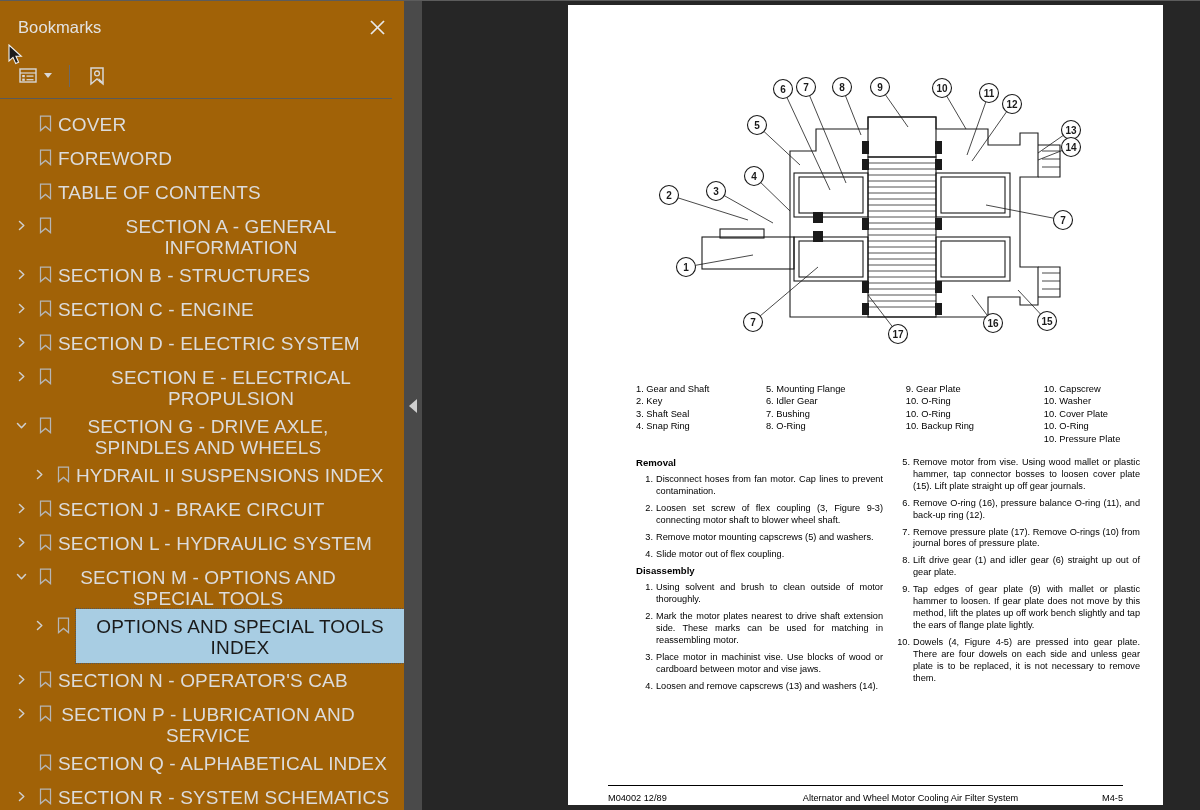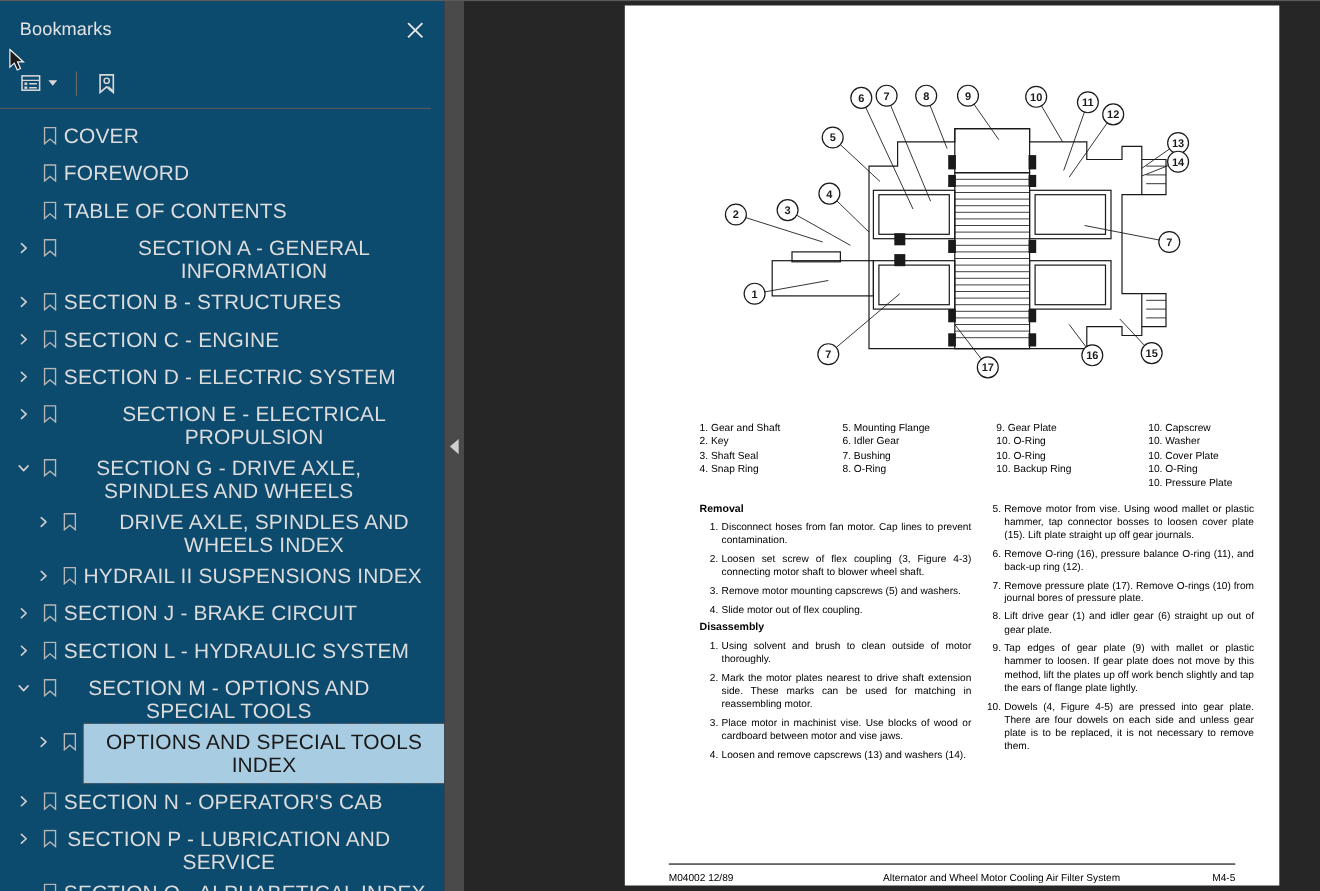--- a/index.html
+++ b/index.html
@@ -8,21 +8,21 @@
     overflow: hidden;
     background: #262626;
     font-family: "Liberation Sans", sans-serif;
   }
   #app { position: relative; width: 1200px; height: 810px; }
 
   
   #sidebar {
     position: absolute; left: 0; top: 0;
     width: 404px; height: 810px;
-    background: #0c4a6e;
+    background: #a16207;
     border-top: 1px solid #5c5c5c;
     display: flex; flex-direction: column;
   }
   #bm-header {
     height: 52px; flex: 0 0 52px;
     display: flex; align-items: center;
     padding: 0 14px 0 18px;
   }
   #bm-title {
     flex: 1; color: #e3e3e3;
@@ -321,33 +321,20 @@
             <svg width="11" height="11" viewBox="0 0 11 11">
               <path d="M1.5 3.5 L5.5 7.8 L9.5 3.5" fill="none" stroke="#cfcfcf" stroke-width="1.5" stroke-linecap="round" stroke-linejoin="round"></path>
             </svg>
           </div>
           <div class="bmk-ico">
             <svg width="13" height="17" viewBox="0 0 13 17">
               <path d="M1.5 1 H11.5 V15.6 L6.5 11.4 L1.5 15.6 Z" fill="none" stroke="#b6b6b6" stroke-width="1.25"></path>
             </svg>
           </div>
           <div class="node-label wrap">SECTION G - DRIVE AXLE, SPINDLES AND WHEELS</div>
-        </div>
-        <div class="node lvl1">
-          <div class="twisty">
-            <svg width="11" height="11" viewBox="0 0 11 11">
-              <path d="M3.5 1.5 L7.8 5.5 L3.5 9.5" fill="none" stroke="#cfcfcf" stroke-width="1.5" stroke-linecap="round" stroke-linejoin="round"></path>
-            </svg>
-          </div>
-          <div class="bmk-ico">
-            <svg width="13" height="17" viewBox="0 0 13 17">
-              <path d="M1.5 1 H11.5 V15.6 L6.5 11.4 L1.5 15.6 Z" fill="none" stroke="#b6b6b6" stroke-width="1.25"></path>
-            </svg>
-          </div>
-          <div class="node-label">DRIVE AXLE, SPINDLES AND WHEELS INDEX</div>
         </div>
         <div class="node lvl1">
           <div class="twisty">
             <svg width="11" height="11" viewBox="0 0 11 11">
               <path d="M3.5 1.5 L7.8 5.5 L3.5 9.5" fill="none" stroke="#cfcfcf" stroke-width="1.5" stroke-linecap="round" stroke-linejoin="round"></path>
             </svg>
           </div>
           <div class="bmk-ico">
             <svg width="13" height="17" viewBox="0 0 13 17">
               <path d="M1.5 1 H11.5 V15.6 L6.5 11.4 L1.5 15.6 Z" fill="none" stroke="#b6b6b6" stroke-width="1.25"></path>
@@ -677,21 +664,21 @@
             <div class="part-item">10. O-Ring</div>
             <div class="part-item">10. Pressure Plate</div>
           </div>
         </div>
 
       <div id="body-cols">
         <div class="bcol">
           <div class="sec-head">Removal</div>
           <ol class="steps" id="removal-steps">
               <li><span class="num">1.</span><span>Disconnect hoses from fan motor. Cap lines to prevent contamination.</span></li>
-              <li><span class="num">2.</span><span>Loosen set screw of flex coupling (3, Figure 4-3) connecting motor shaft to blower wheel shaft.</span></li>
+              <li><span class="num">2.</span><span>Loosen set screw of flex coupling (3, Figure 9-3) connecting motor shaft to blower wheel shaft.</span></li>
               <li><span class="num">3.</span><span>Remove motor mounting capscrews (5) and washers.</span></li>
               <li><span class="num">4.</span><span>Slide motor out of flex coupling.</span></li>
             </ol>
           <div class="sec-head second">Disassembly</div>
           <ol class="steps" id="disassembly-steps">
               <li><span class="num">1.</span><span>Using solvent and brush to clean outside of motor thoroughly.</span></li>
               <li><span class="num">2.</span><span>Mark the motor plates nearest to drive shaft extension side. These marks can be used for matching in reassembling motor.</span></li>
               <li><span class="num">3.</span><span>Place motor in machinist vise. Use blocks of wood or cardboard between motor and vise jaws.</span></li>
               <li><span class="num">4.</span><span>Loosen and remove capscrews (13) and washers (14).</span></li>
             </ol>

